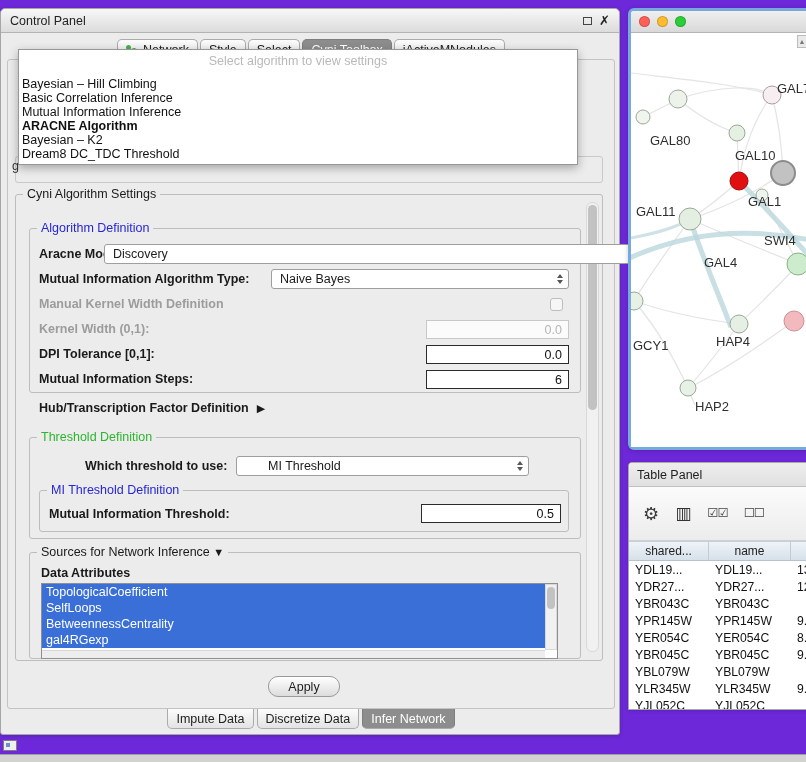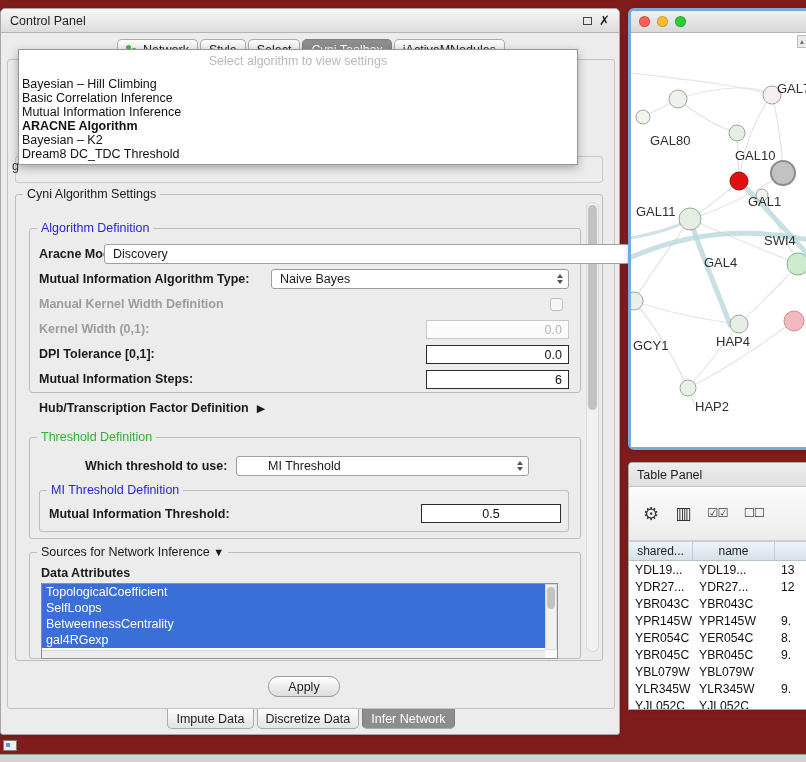--- a/index.html
+++ b/index.html
@@ -1,17 +1,17 @@
 <!DOCTYPE html>
 <html style="--sel: #3a6fd8;"><head>
 <meta charset="utf-8">
 <style>
   *{margin:0;padding:0;box-sizing:border-box;font-family:"Liberation Sans","DejaVu Sans",sans-serif;}
   html,body{width:806px;height:762px;background:#e4e4e4;}
-  #app{position:relative;width:806px;height:762px;background:#7f1d1d;overflow:hidden;font-size:12.5px;color:#1a1a1a;}
+  #app{position:relative;width:806px;height:762px;background:#6d28d9;overflow:hidden;font-size:12.5px;color:#1a1a1a;}
 
   
   #cpWin{position:absolute;left:0;top:8px;width:620px;height:727px;background:#ececec;border:1px solid #a6a6a6;border-radius:5px 5px 3px 3px;box-shadow:0 1px 4px rgba(0,0,0,.18);}
   #cpTitlebar{position:absolute;left:0;top:0;width:100%;height:24px;background:linear-gradient(#f7f7f7,#dcdcdc);border-bottom:1px solid #b3b3b3;border-radius:5px 5px 0 0;}
   #cpTitle{position:absolute;left:9px;top:0;line-height:24px;font-size:12.5px;color:#222;}
   .float-ico{position:absolute;right:27px;top:8px;width:9px;height:8px;border:1.5px solid #444;}
   .close-ico{position:absolute;right:9px;top:2px;font-size:13px;font-weight:bold;color:#222;line-height:20px;}
 
   #cpTabs{position:absolute;left:0;top:30px;width:620px;display:flex;justify-content:center;gap:2px;}
   .tab{display:flex;align-items:center;gap:5px;height:21px;padding:0 8px;border:1px solid #ababab;border-bottom:none;border-radius:5px 5px 0 0;background:linear-gradient(#fcfcfc,#e3e3e3);font-size:12.5px;color:#222;}
@@ -79,21 +79,21 @@
   .tbi{color:#3c3c3c;line-height:1;}
   [data-name="settings-icon"]{font-size:18px;}
   [data-name="column-visibility-icon"]{font-size:17px;color:#333;}
   [data-name="select-rows-icon"]{font-size:12.5px;letter-spacing:-1px;color:#444;}
   [data-name="deselect-rows-icon"]{font-size:12.5px;letter-spacing:-1px;color:#444;}
   #tHead{position:absolute;left:0;top:78px;right:0;height:20px;display:flex;background:linear-gradient(#eef3f8,#d7e1ea);border-top:1px solid #c6d0da;border-bottom:1px solid #b6c2ce;}
   .tth{display:flex;align-items:center;justify-content:center;font-size:12px;color:#222;border-right:1px solid #c2ccd6;overflow:hidden;white-space:nowrap;}
   #tRows{position:absolute;left:0;top:98px;right:0;bottom:0;overflow:hidden;}
   .trow{display:flex;height:17px;align-items:center;}
   .tcell{font-size:12.2px;color:#111;padding-left:6px;overflow:hidden;white-space:nowrap;}
-  .c0{width:64px;}.c1{width:82px;}.c2{flex:1;}
+  .c0{width:80px;}.c1{width:82px;}.c2{flex:1;}
 
   
   #bottomStrip{position:absolute;left:0;top:754px;width:806px;height:8px;background:#d2d2d2;border-top:1px solid #9e9e9e;}
   #miniIcon{position:absolute;left:3px;top:740px;width:14px;height:11px;border:1.5px solid #7d7d7d;background:#efefef;}
   #miniIcon::before{content:"";position:absolute;left:2px;top:2px;width:4px;height:4px;background:#6a8fd0;}
 </style>
 </head>
 <body>
 
 <div id="app" data-name="app-background">
@@ -180,21 +180,21 @@
       <span data-name="which-threshold-value">MI Threshold</span>
       <span class="arrows" data-name="chevron-updown-icon">
           <span class="tri-up"></span>
           <span class="tri-down"></span>
         </span>
     </div>
 
     <div class="group" style="left:38px;top:481px;width:530px;height:42px;" data-name="mi-threshold-group"></div>
     <span class="gtitle t-blue" style="left:46px;top:474px;" data-name="mi-threshold-group-title">MI Threshold Definition</span>
     <span class="lbl" style="left:48px;top:498px;" data-name="mi-threshold-label">Mutual Information Threshold:</span>
-    <input class="field" style="left: 420px; top: 495px; width: 140px; text-align: center;" data-name="mi-threshold-input" value="0.5">
+    <input class="field" style="left: 420px; top: 495px; width: 140px;" data-name="mi-threshold-input" value="0.5">
 
     <div class="group" style="left:28px;top:543px;width:552px;height:107px;" data-name="sources-group"></div>
     <span class="gtitle" style="left:36px;top:536px;" data-name="sources-expander"><span data-name="sources-label">Sources for Network Inference</span> <span class="exp-glyph" data-name="expander-down-icon">▼</span></span>
 
     <span class="lbl" style="left:40px;top:557px;" data-name="data-attributes-label">Data Attributes</span>
     <div id="attrList" data-name="data-attributes-list">
       <div id="attrRows">
           <div class="attr-row" data-name="attribute-item-topologicalcoefficient">TopologicalCoefficient</div>
           <div class="attr-row" data-name="attribute-item-selfloops">SelfLoops</div>
           <div class="attr-row" data-name="attribute-item-betweennesscentrality">BetweennessCentrality</div>

